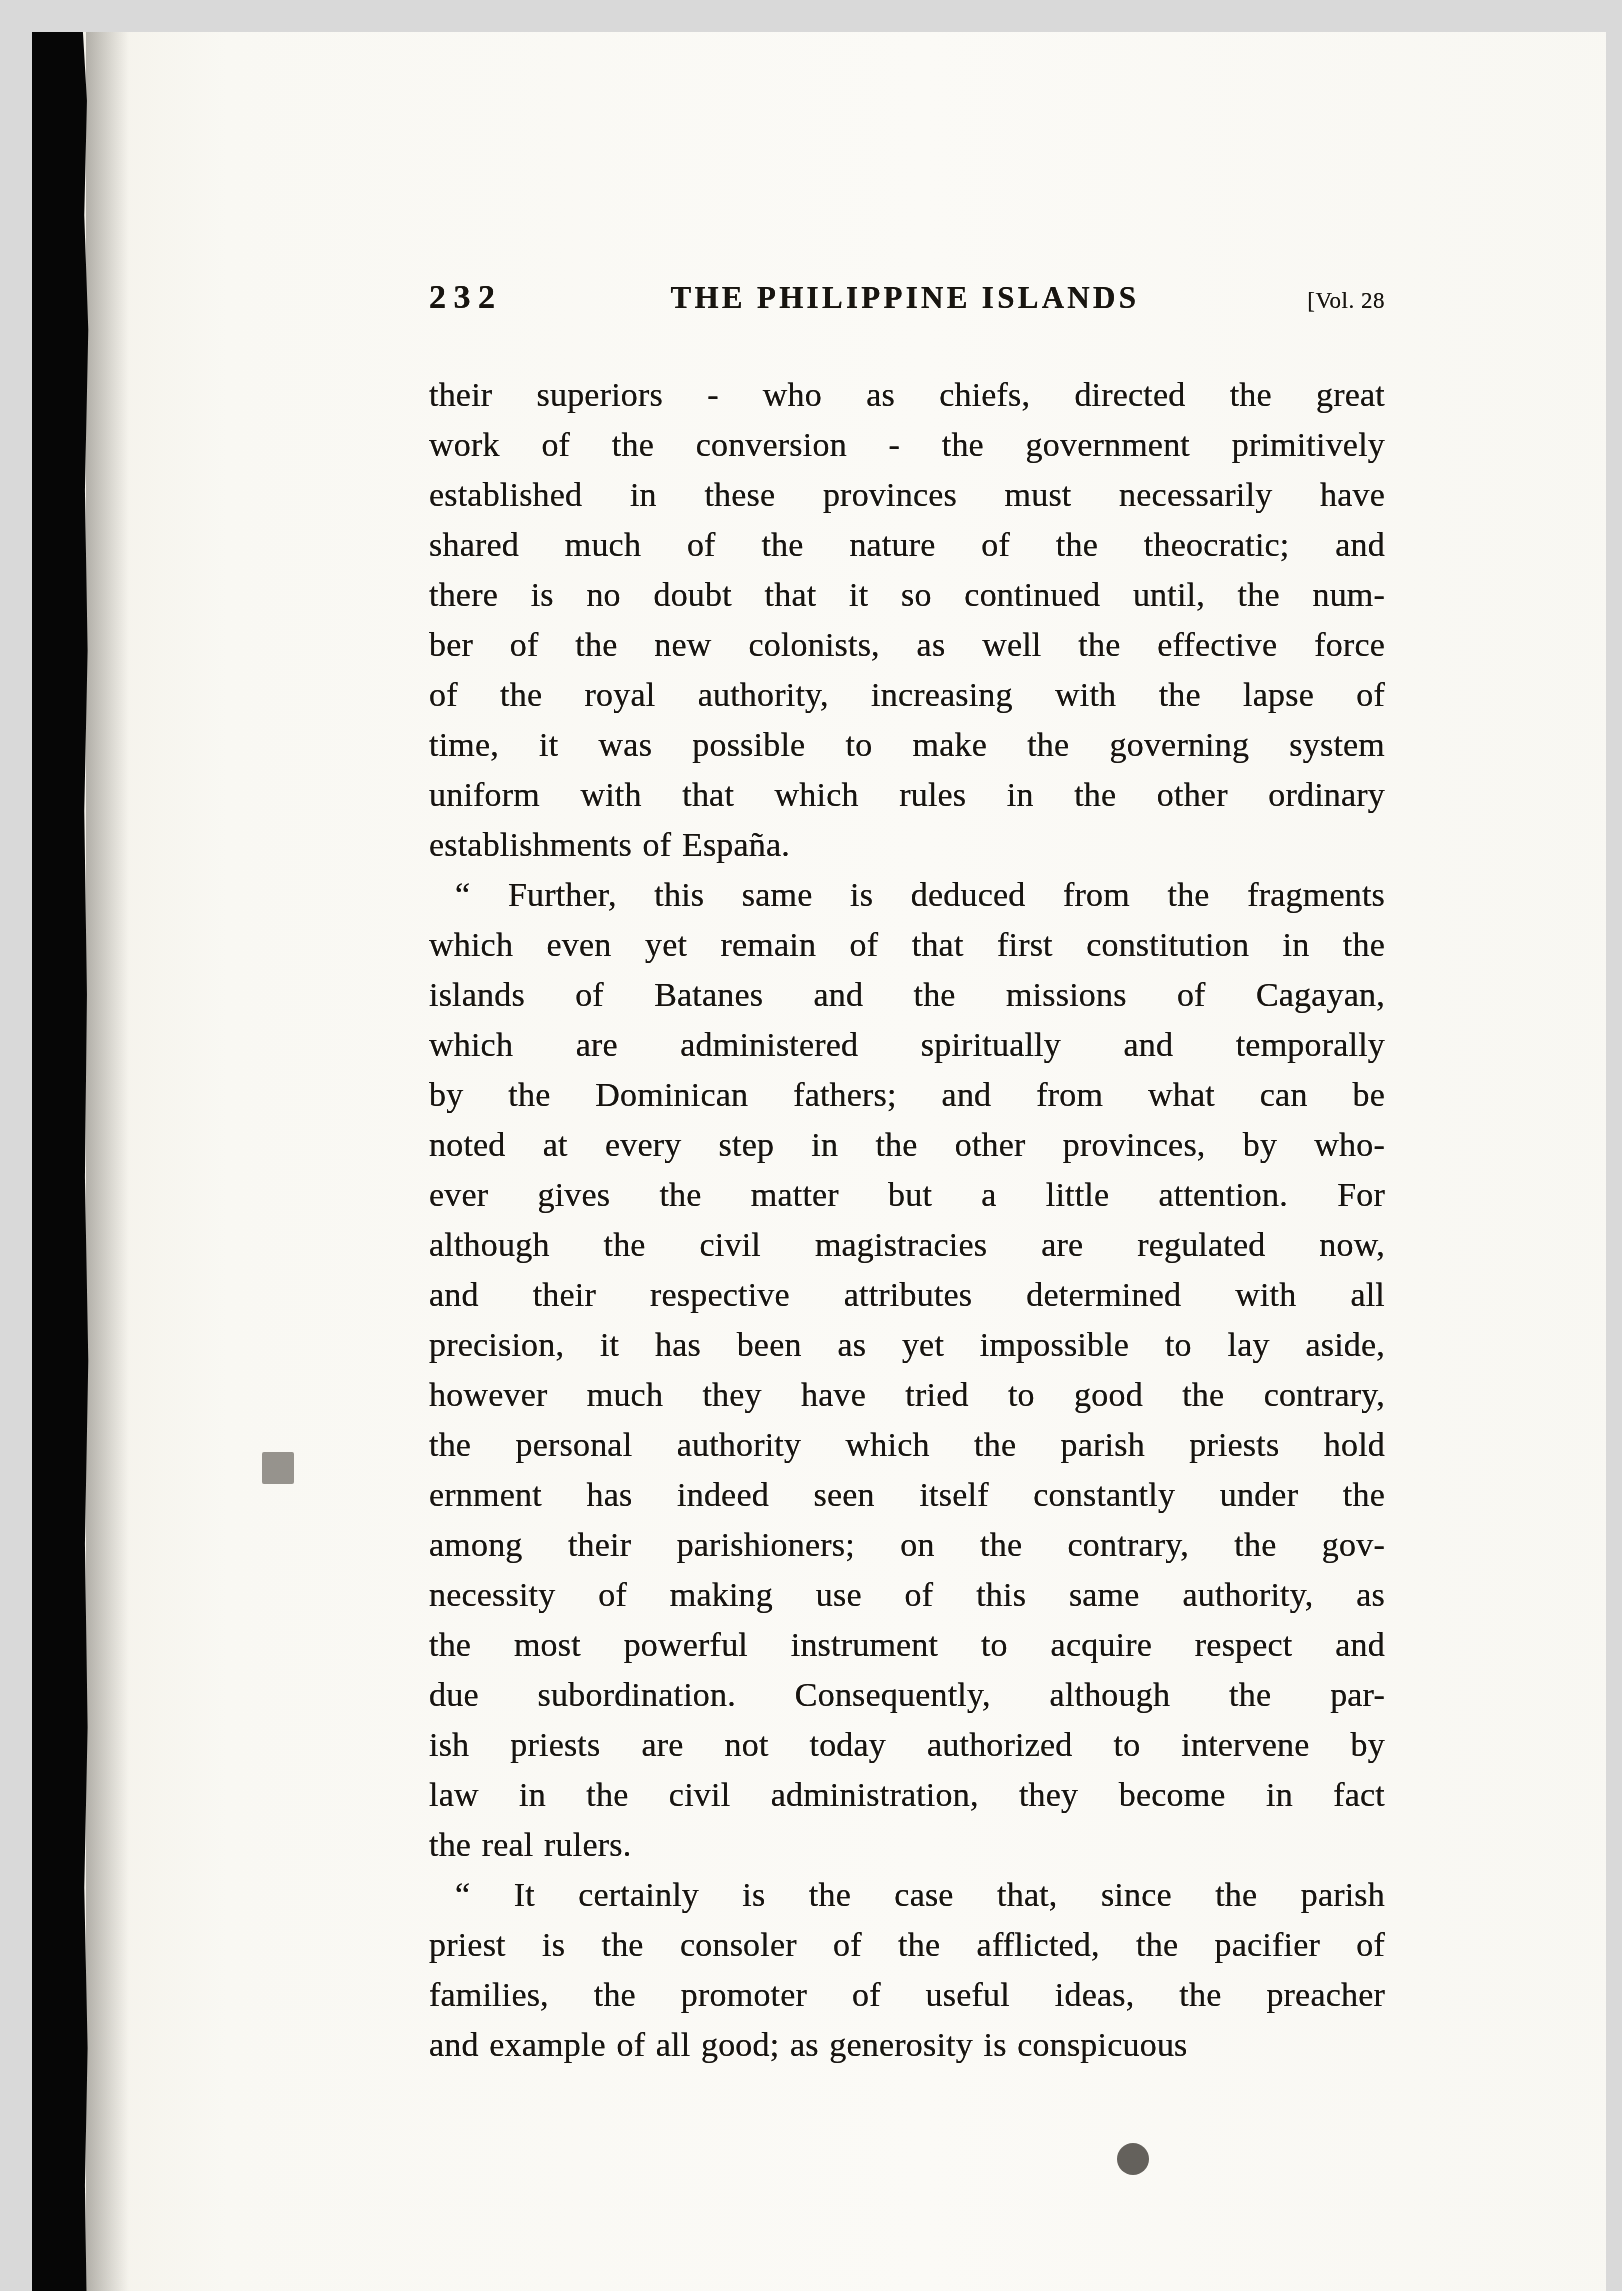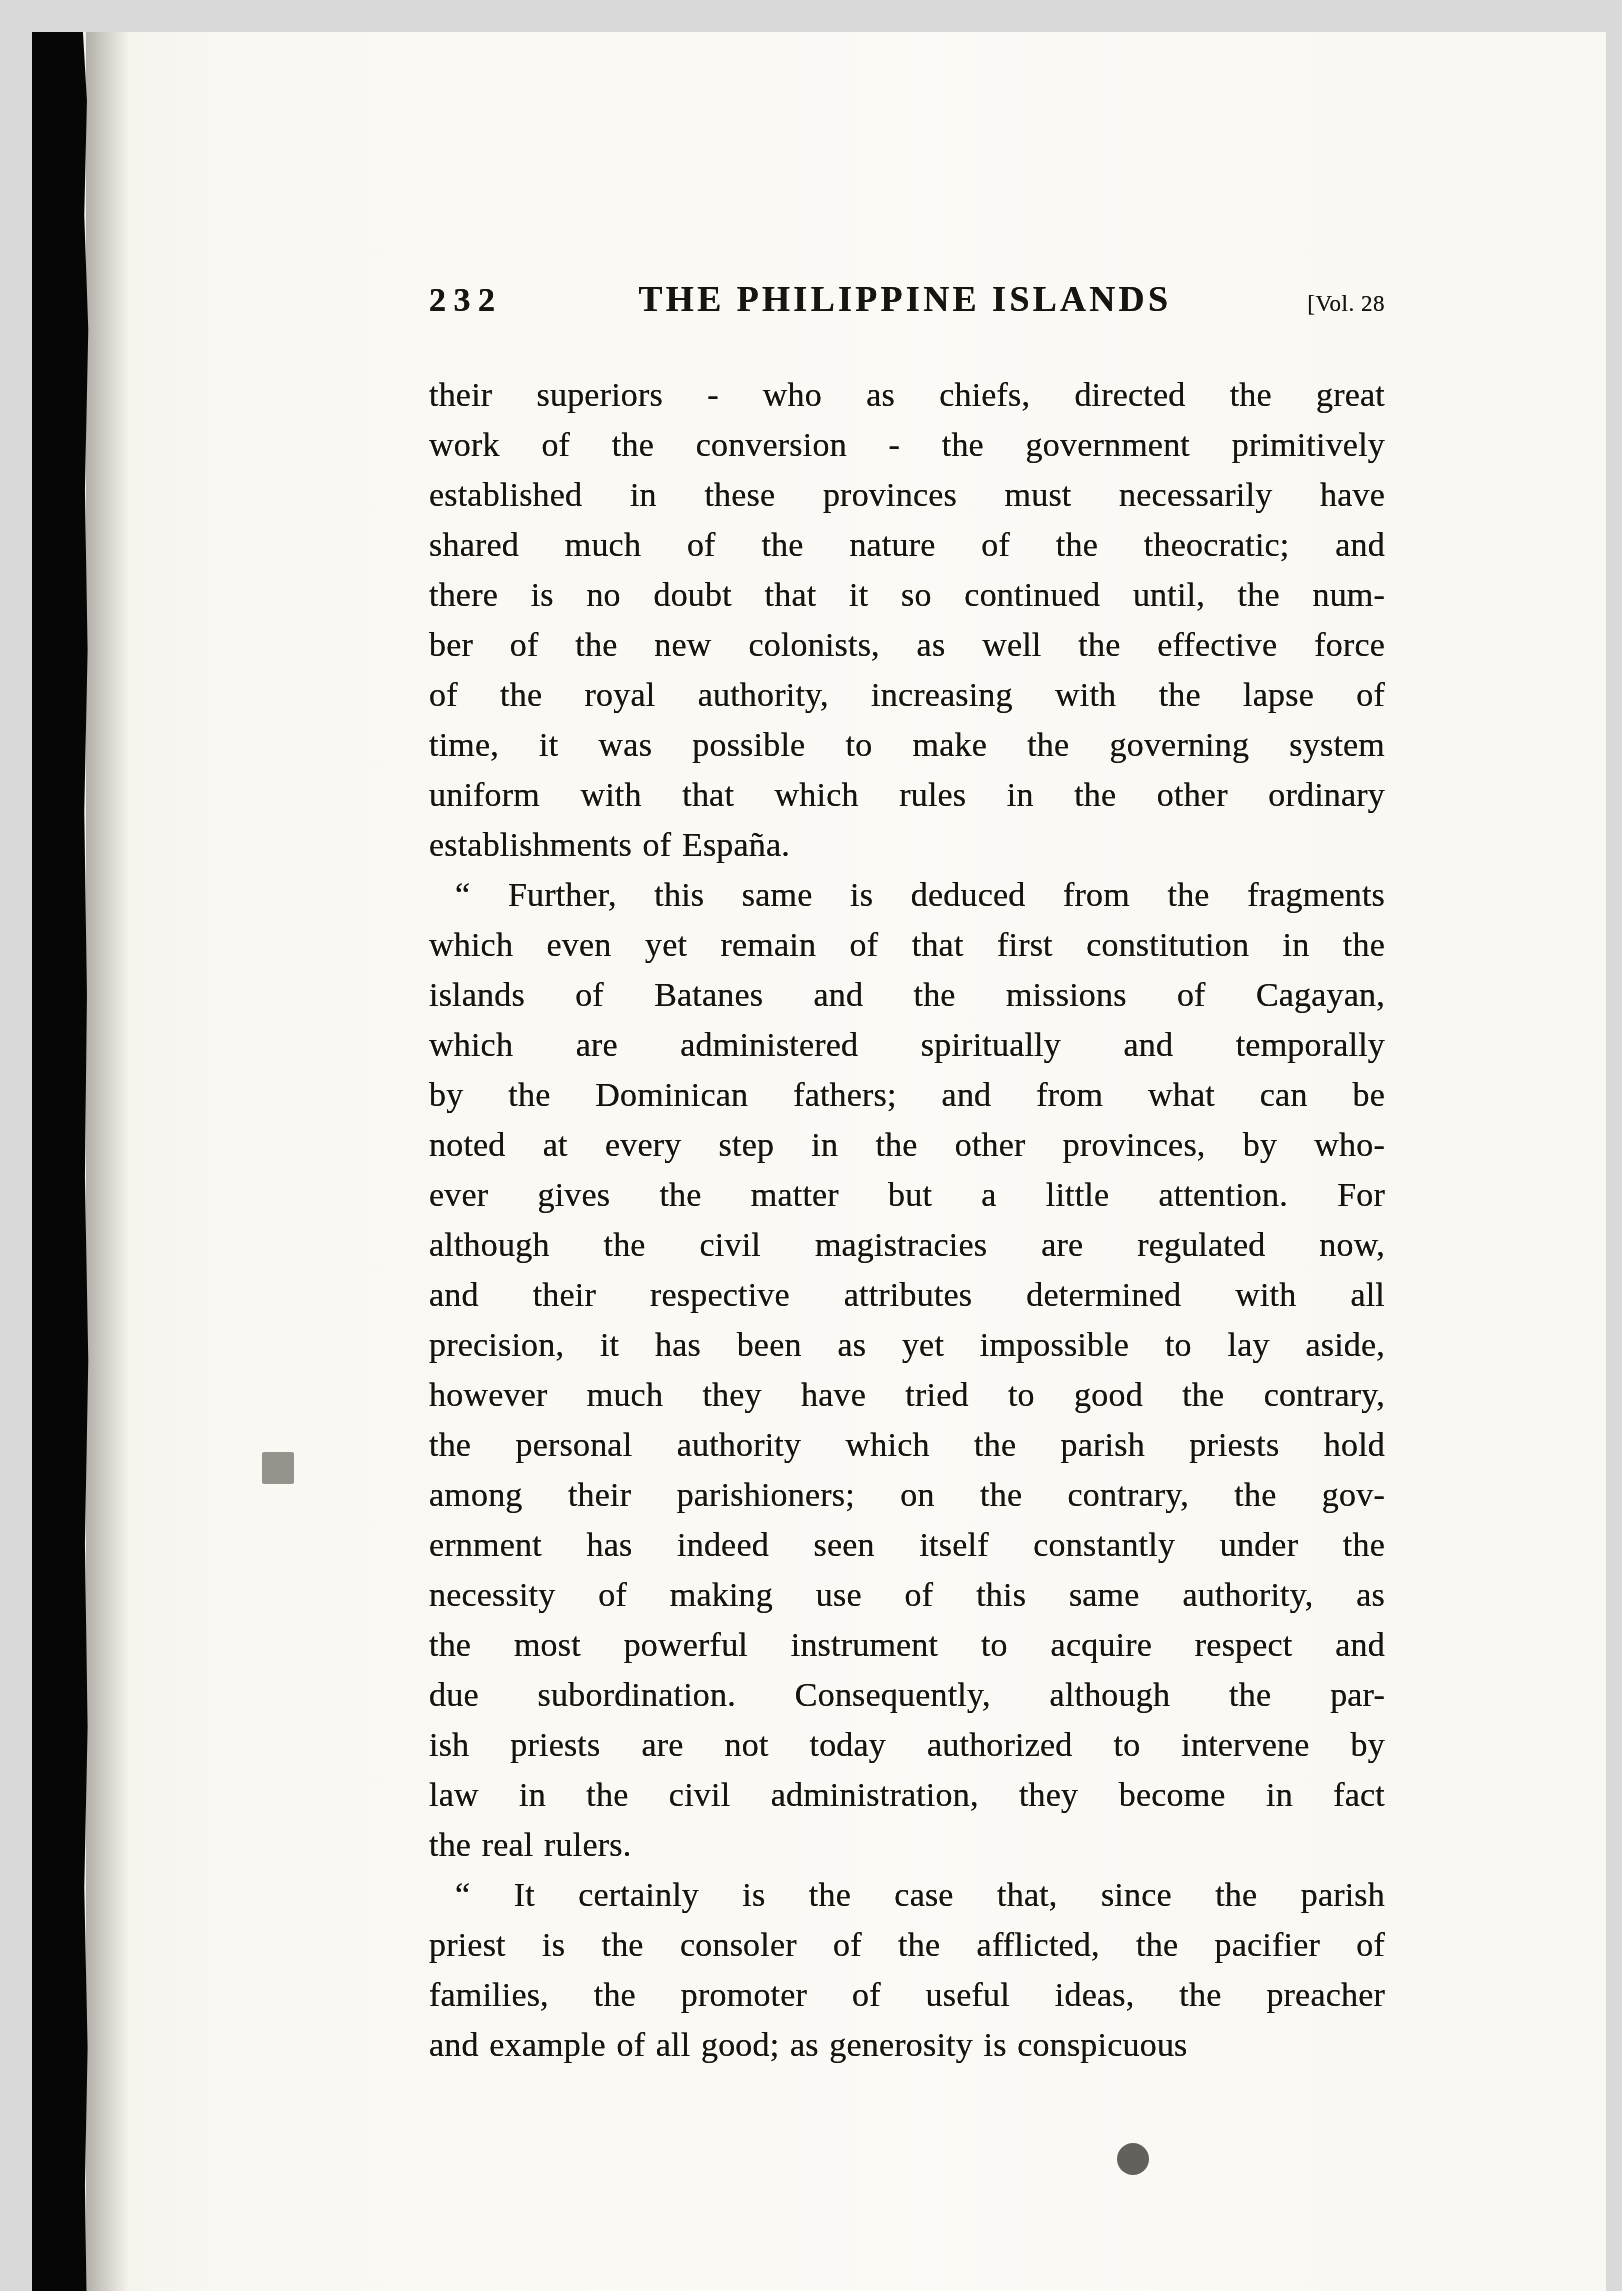--- a/index.html
+++ b/index.html
@@ -30,21 +30,21 @@
 
   .header {
     position:absolute; left:365px; top:214px; width:1020px;
     display:flex; justify-content:space-between; align-items:baseline;
   }
   .page-number {
     font-size:34px; font-weight:bold; letter-spacing:7.5px;
     text-shadow:0 0 0.6px rgba(24,21,16,0.9);
   }
   .running-title {
-    font-size:36px; font-weight:bold; letter-spacing:3.3px;
+    font-size:31px; font-weight:bold; letter-spacing:3.3px;
     text-shadow:0 0 0.6px rgba(24,21,16,0.9);
   }
   .volume {
     font-size:23px; letter-spacing:0.5px;
     text-shadow:0 0 0.5px rgba(24,21,16,0.8);
   }
 
   .body-text {
     position:absolute; left:365px; top:306px; width:1020px;
     font-size:34px;
@@ -105,22 +105,22 @@
       <div class="line">islands of Batanes and the missions of Cagayan,</div>
       <div class="line">which are administered spiritually and temporally</div>
       <div class="line">by the Dominican fathers; and from what can be</div>
       <div class="line">noted at every step in the other provinces, by who-</div>
       <div class="line">ever gives the matter but a little attention.  For</div>
       <div class="line">although the civil magistracies are regulated now,</div>
       <div class="line">and their respective attributes determined with all</div>
       <div class="line">precision, it has been as yet impossible to lay aside,</div>
       <div class="line">however much they have tried to good the contrary,</div>
       <div class="line">the personal authority which the parish priests hold</div>
+      <div class="line">ernment has indeed seen itself constantly under the</div>
       <div class="line">among their parishioners; on the contrary, the gov-</div>
-      <div class="line">ernment has indeed seen itself constantly under the</div>
       <div class="line">necessity of making use of this same authority, as</div>
       <div class="line">the most powerful instrument to acquire respect and</div>
       <div class="line">due subordination.  Consequently, although the par-</div>
       <div class="line">ish priests are not today authorized to intervene by</div>
       <div class="line">law in the civil administration, they become in fact</div>
       <div class="line last">the real rulers.</div>
       <div class="line indent">“ It certainly is the case that, since the parish</div>
       <div class="line">priest is the consoler of the afflicted, the pacifier of</div>
       <div class="line">families, the promoter of useful ideas, the preacher</div>
       <div class="line last">and example of all good; as generosity is conspicuous</div>

